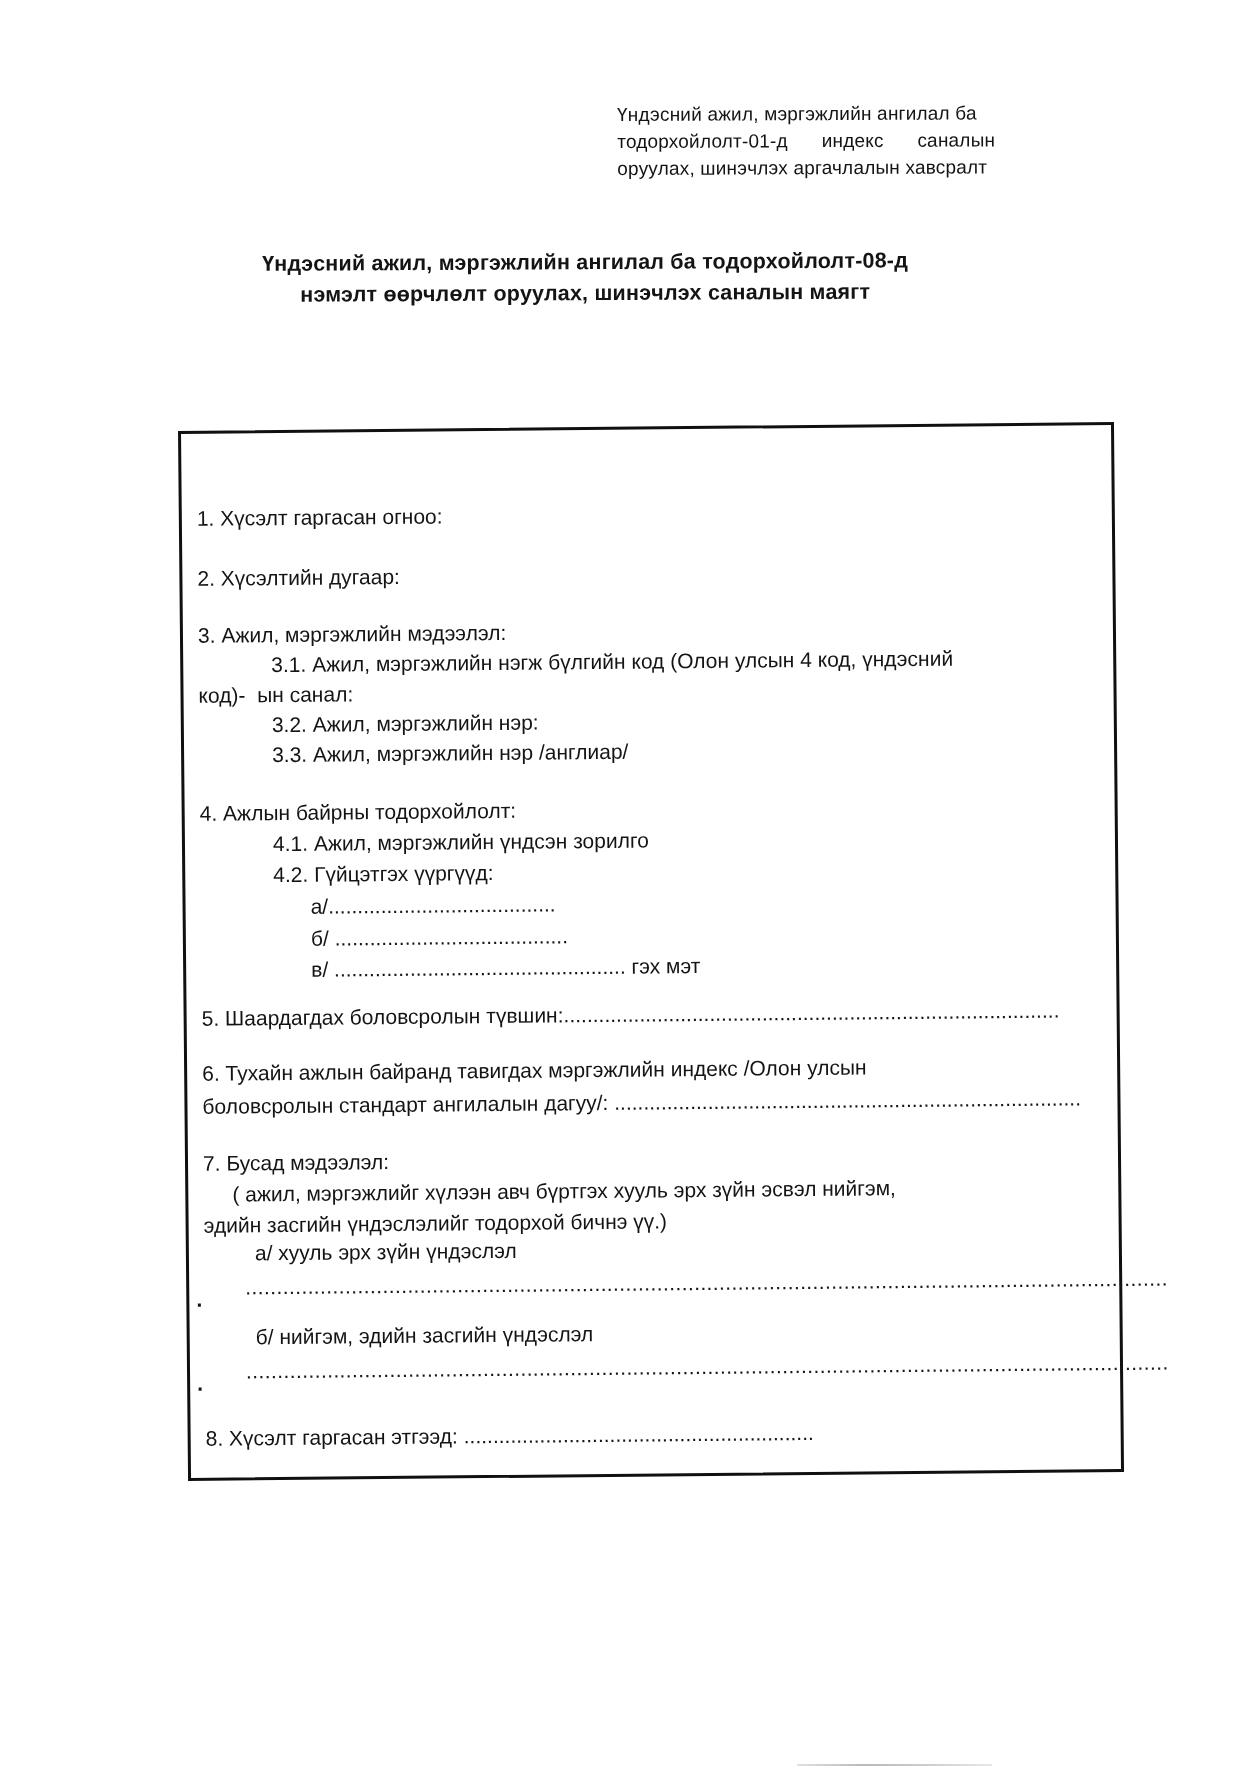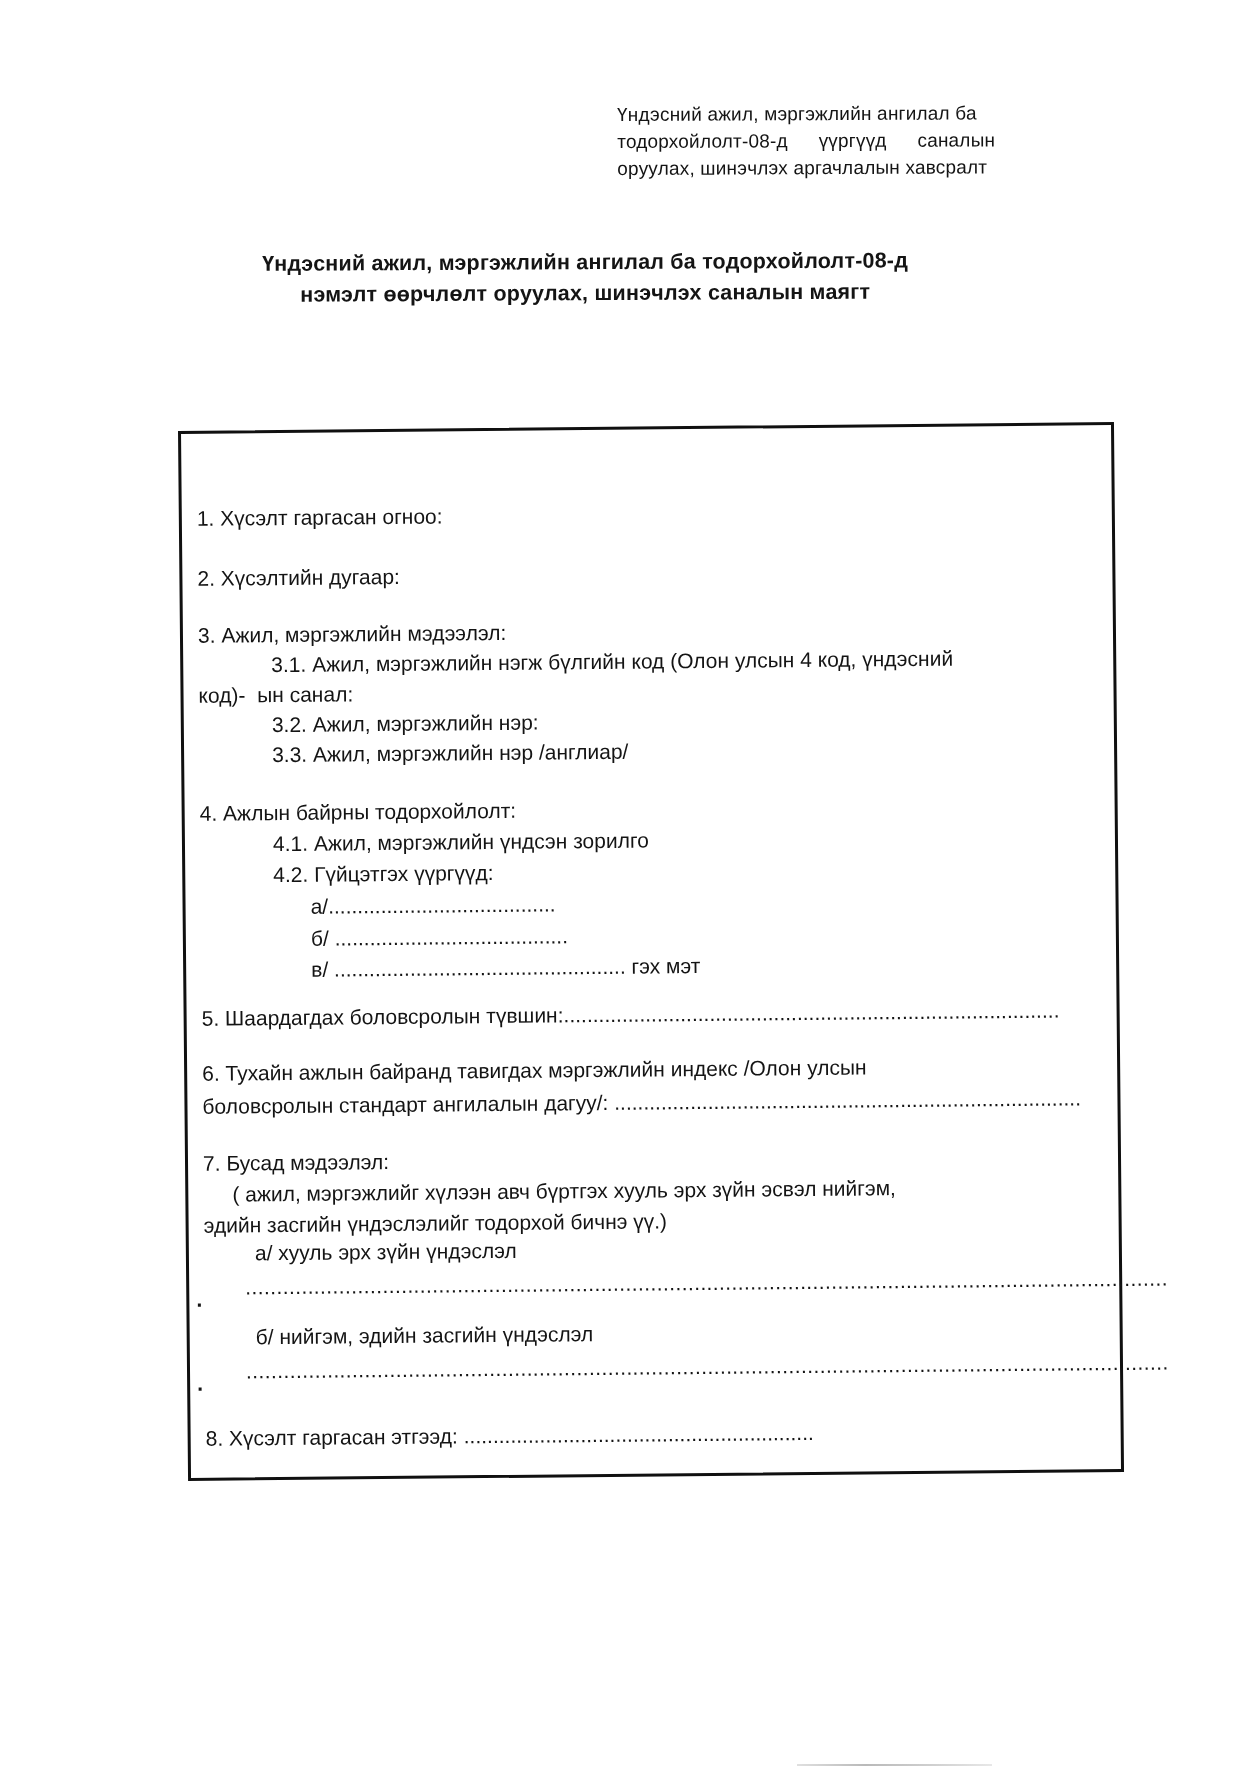--- a/index.html
+++ b/index.html
@@ -51,22 +51,22 @@
   }
 </style>
 </head>
 <body>
 
 <div class="page">
 
   <div class="corner-note">
     <div class="cn-line">Үндэсний ажил, мэргэжлийн ангилал ба</div>
     <div class="cn-line cn-justify">
-      <span>тодорхойлолт-08-д</span>
-      <span>үүргүүд</span>
+      <span>тодорхойлолт-01-д</span>
+      <span>индекс</span>
       <span>саналын</span>
     </div>
     <div class="cn-line">оруулах, шинэчлэх аргачлалын хавсралт</div>
   </div>
 
   <div class="doc-title">
     <div>Үндэсний ажил, мэргэжлийн ангилал ба тодорхойлолт-08-д</div>
     <div>нэмэлт өөрчлөлт оруулах, шинэчлэх саналын маягт</div>
   </div>
 

